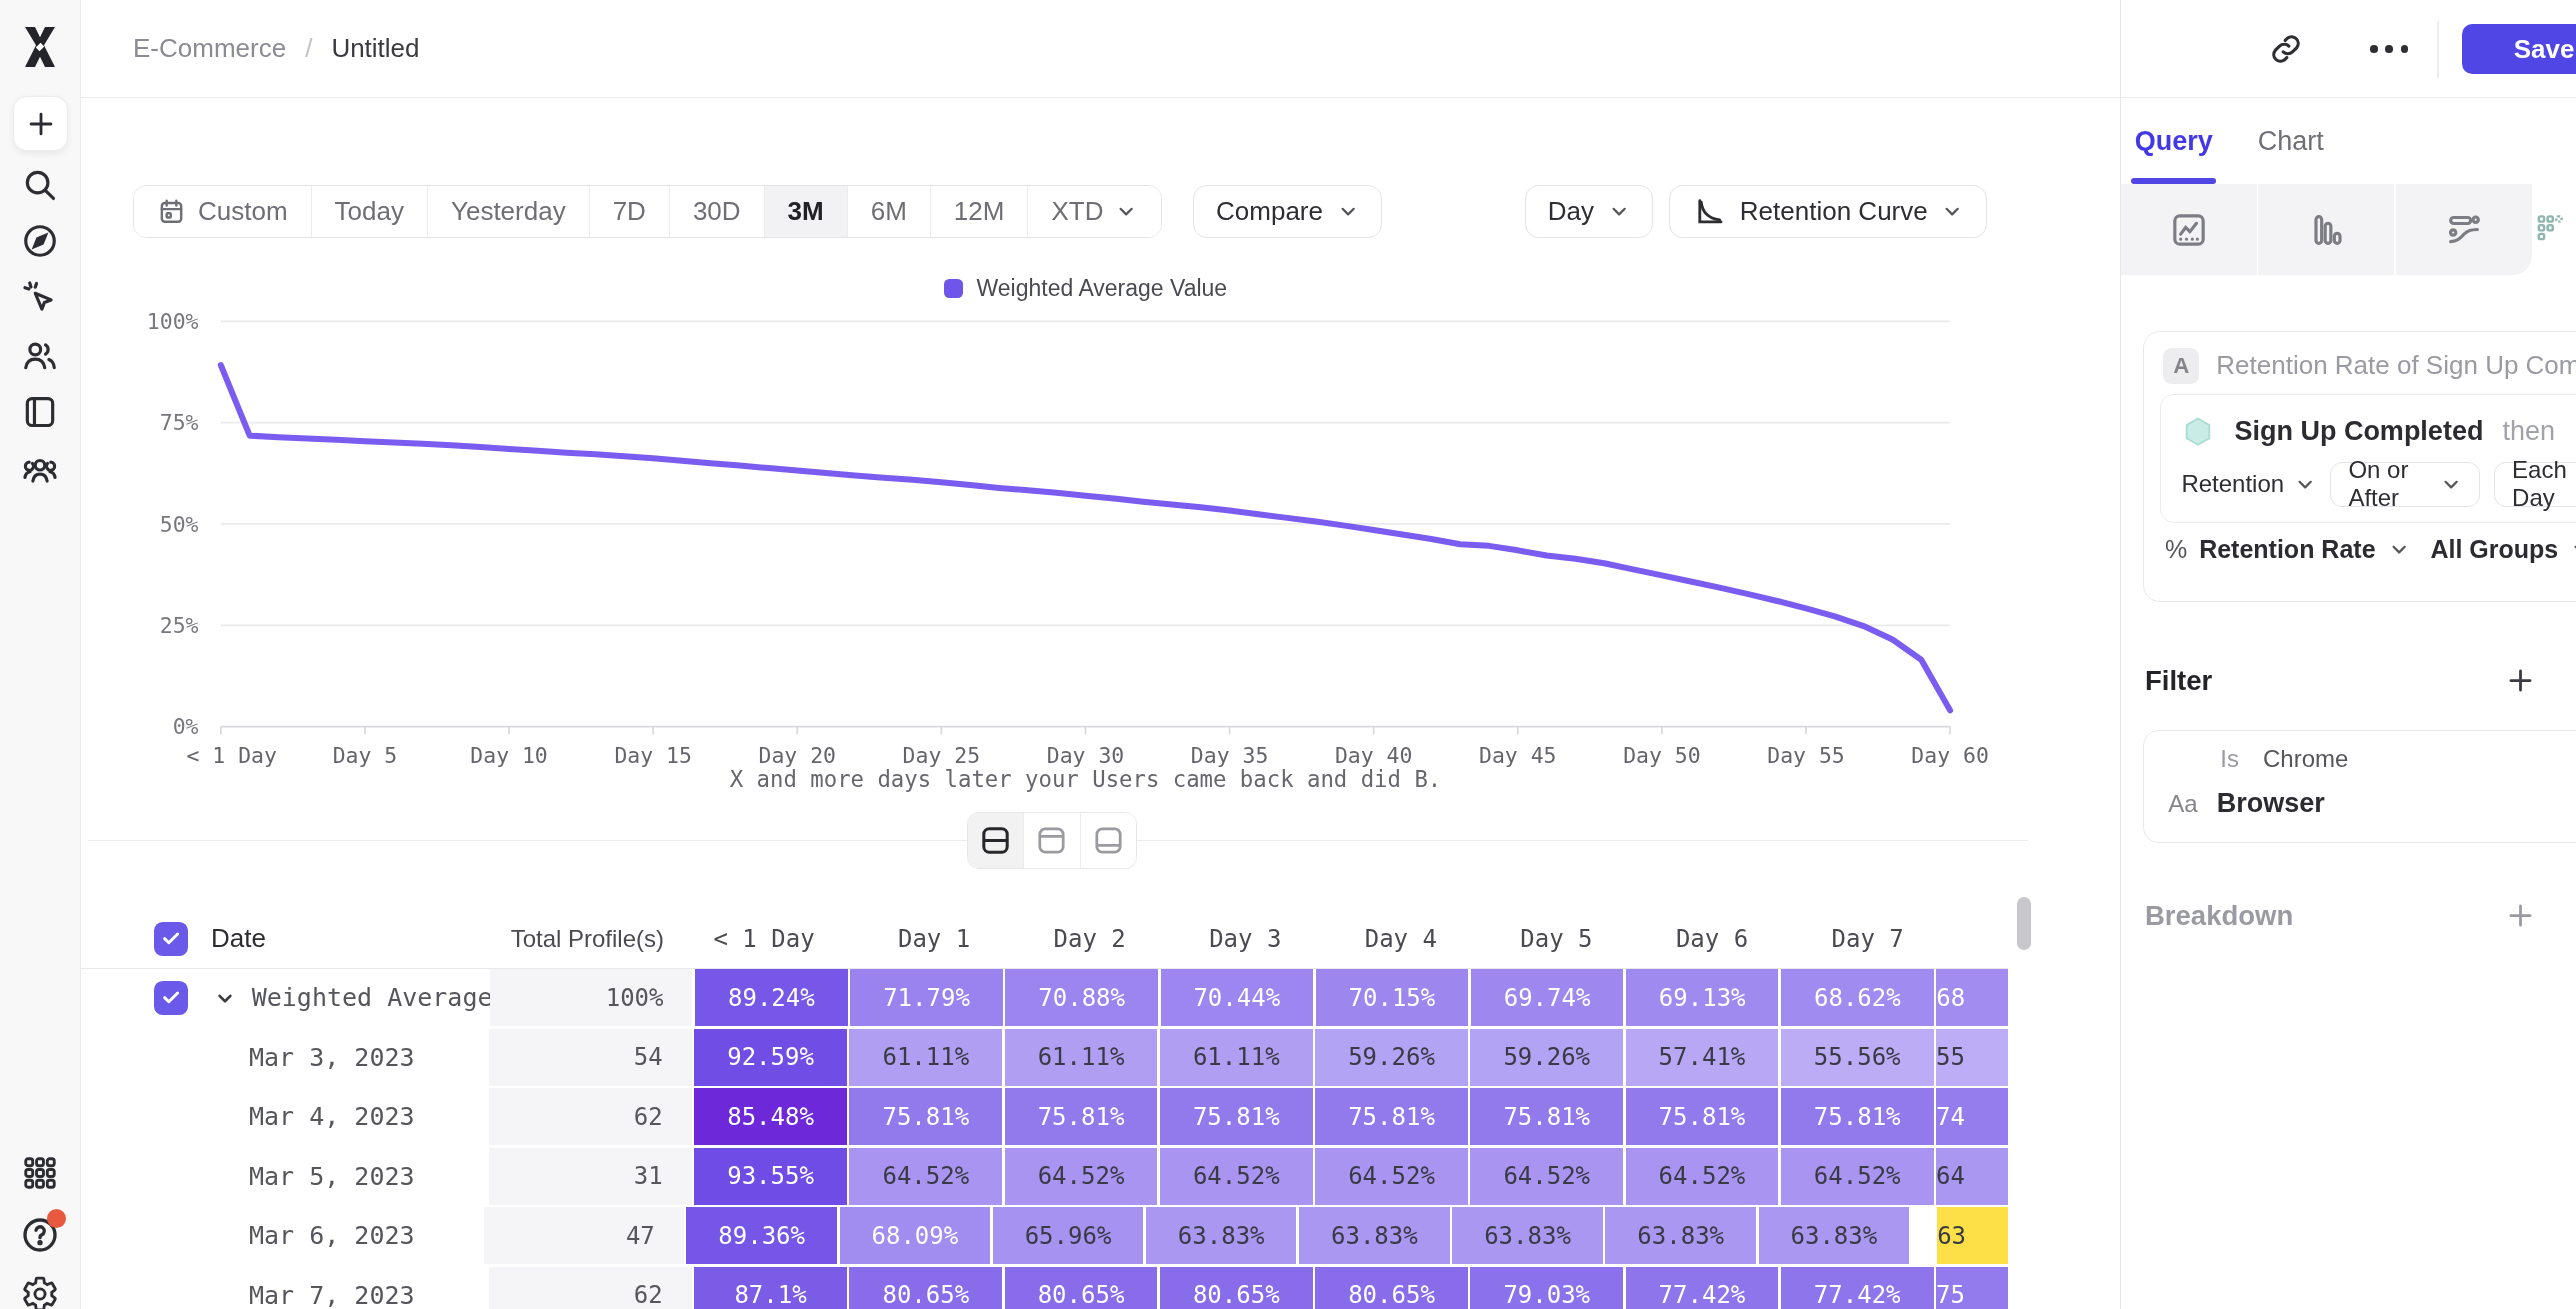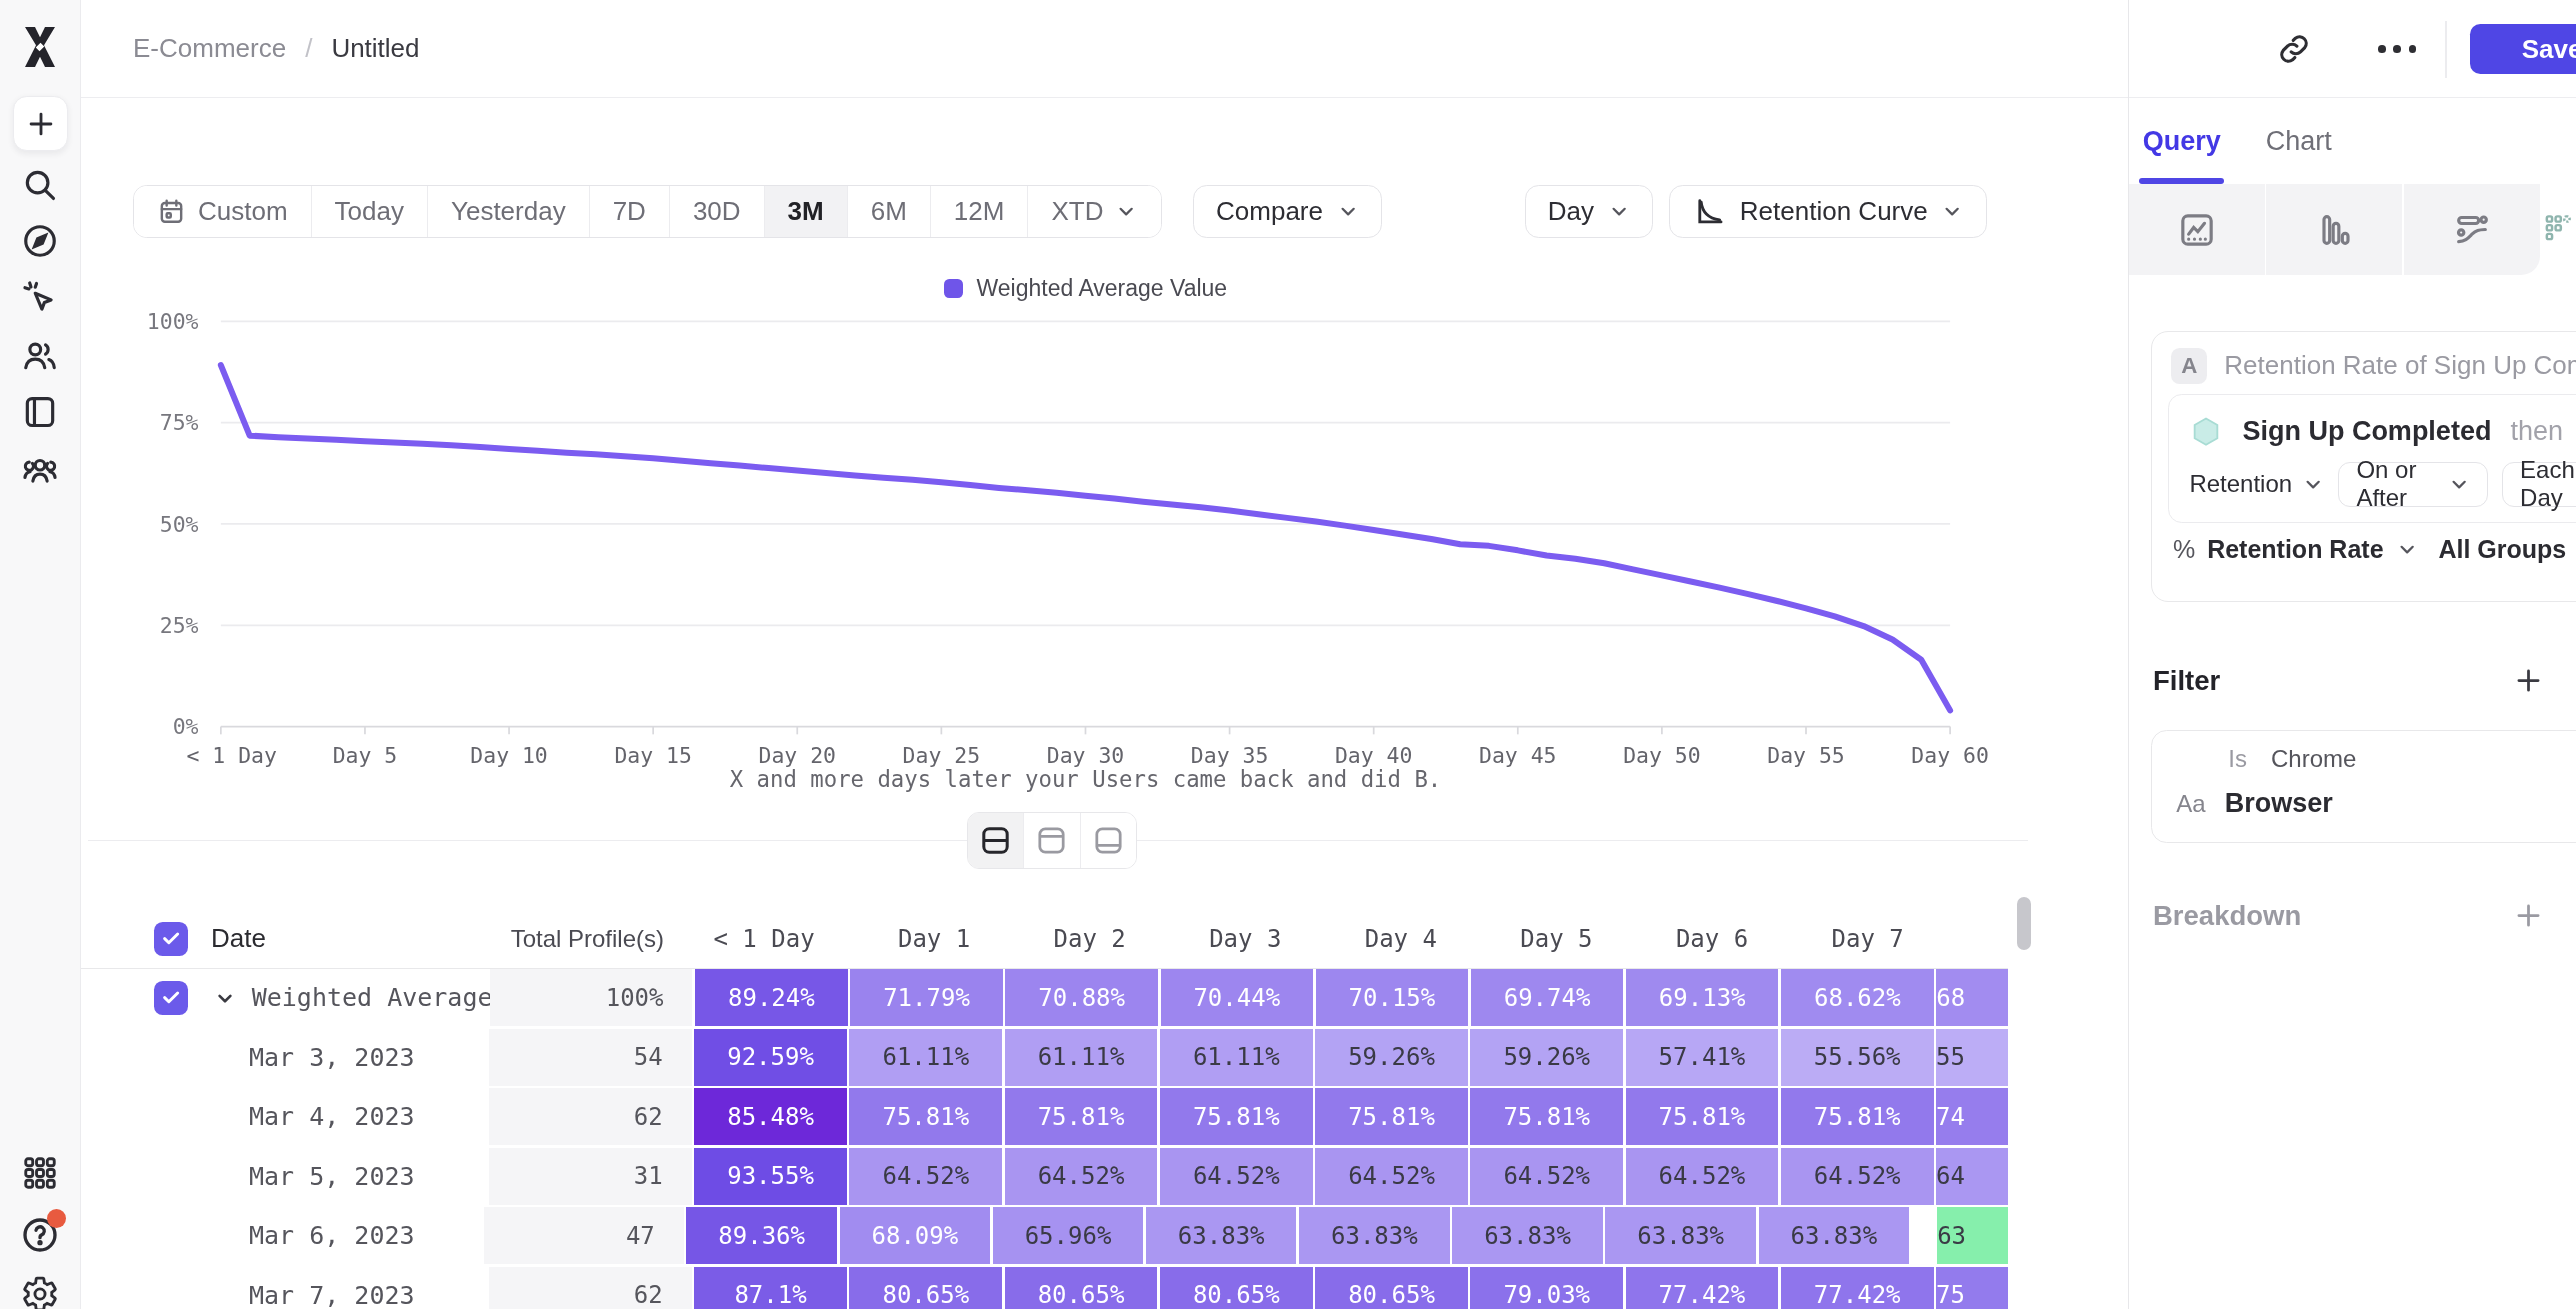--- a/index.html
+++ b/index.html
@@ -74,21 +74,21 @@
   .rc-cell { width:153px; margin-left:2.6px; display:flex; align-items:center; justify-content:center;
     font-size:24px; }
   .rc-part { width:72px; margin-left:2.6px; display:flex; align-items:center; overflow:hidden;
     font-size:24px; }
   .cbx { width:34px; height:34px; border-radius:8.6px; background:#6b5aea; display:flex;
     align-items:center; justify-content:center; flex:none; }
   #v-scrollbar { position:absolute; left:1936px; top:799px; width:13.7px; height:53px;
     background:#c7c7cc; border-radius:7.7px; }
 
   
-  #panel { position:absolute; right:0; top:0; width:448px; height:1309px; background:#fff;
+  #panel { position:absolute; right:8px; top:0; width:448px; height:1309px; background:#fff;
     border-left:1.7px solid #e7e7ea; z-index:6; }
   #actions { position:absolute; left:0; top:0; right:0; height:98px; border-bottom:1.7px solid #ededf0; }
   #save-btn { position:absolute; left:341px; top:24px; width:164px; height:50px; border:none;
     border-radius:10.3px; color:#fff; font-size:26px; font-weight:bold; cursor:pointer;
     font-family:"Liberation Sans",sans-serif; }
   #actions .vdiv { position:absolute; left:316px; top:20.6px; width:1.7px; height:57px; background:#ececef; }
   .hdots { position:absolute; display:flex; gap:7.7px; }
   .hdots i { width:7.7px; height:7.7px; border-radius:50%; background:#2e2e33; }
 
   #tabs { position:absolute; left:0; top:98px; right:0; height:86px; display:flex;
@@ -480,21 +480,21 @@
           </div>
           <div class="rc-total mono">47</div>
           <div class="rc-cell mono" style="background: rgb(118, 86, 230); color: rgb(255, 255, 255);">89.36%</div>
           <div class="rc-cell mono" style="background: rgb(161, 140, 240); color: rgb(255, 255, 255);">68.09%</div>
           <div class="rc-cell mono" style="background: rgb(166, 146, 241); color: rgb(58, 58, 69);">65.96%</div>
           <div class="rc-cell mono" style="background: rgb(170, 151, 242); color: rgb(58, 58, 69);">63.83%</div>
           <div class="rc-cell mono" style="background: rgb(170, 151, 242); color: rgb(58, 58, 69);">63.83%</div>
           <div class="rc-cell mono" style="background: rgb(170, 151, 242); color: rgb(58, 58, 69);">63.83%</div>
           <div class="rc-cell mono" style="background: rgb(170, 151, 242); color: rgb(58, 58, 69);">63.83%</div>
           <div class="rc-cell mono" style="background: rgb(170, 151, 242); color: rgb(58, 58, 69);">63.83%</div>
-          <div class="rc-part mono" style="background: #86efac; color: rgb(58, 58, 69); margin-left: 28px;">63</div>
+          <div class="rc-part mono" style="background: #fde047; color: rgb(58, 58, 69); margin-left: 28px;">63</div>
         </div>
         <div class="t-row">
           <div class="rc-label">
             <span class="date-lb mono">Mar 7, 2023</span>
           </div>
           <div class="rc-total mono">62</div>
           <div class="rc-cell mono" style="background: rgb(123, 92, 231); color: rgb(255, 255, 255);">87.1%</div>
           <div class="rc-cell mono" style="background: rgb(136, 108, 234); color: rgb(255, 255, 255);">80.65%</div>
           <div class="rc-cell mono" style="background: rgb(136, 108, 234); color: rgb(255, 255, 255);">80.65%</div>
           <div class="rc-cell mono" style="background: rgb(136, 108, 234); color: rgb(255, 255, 255);">80.65%</div>

